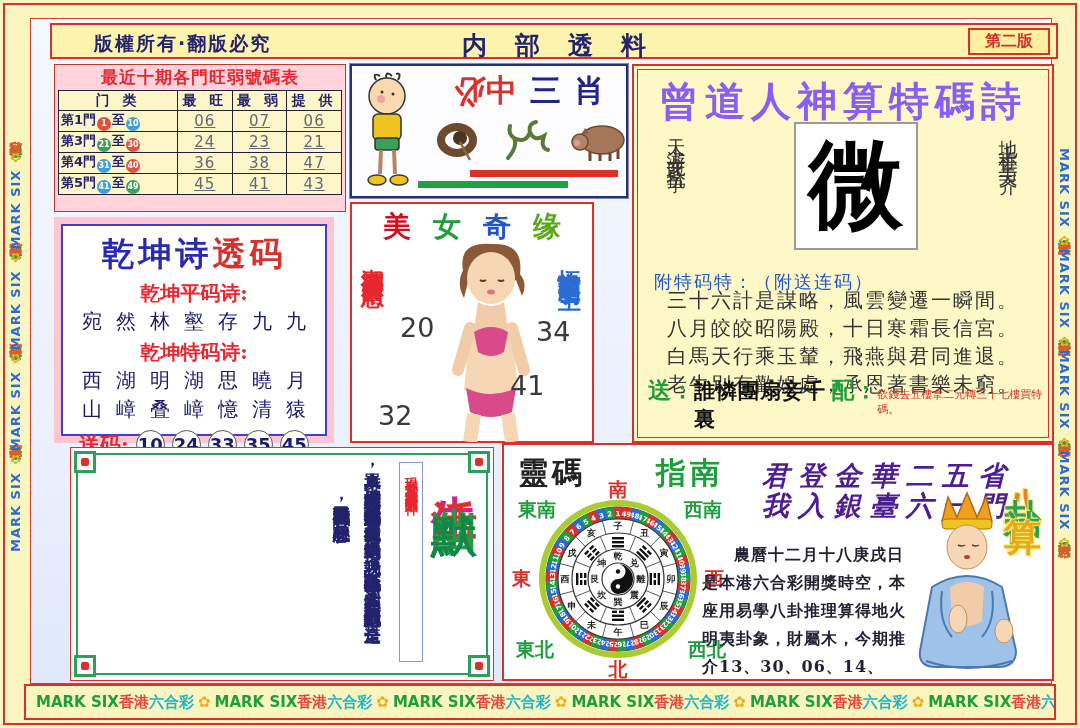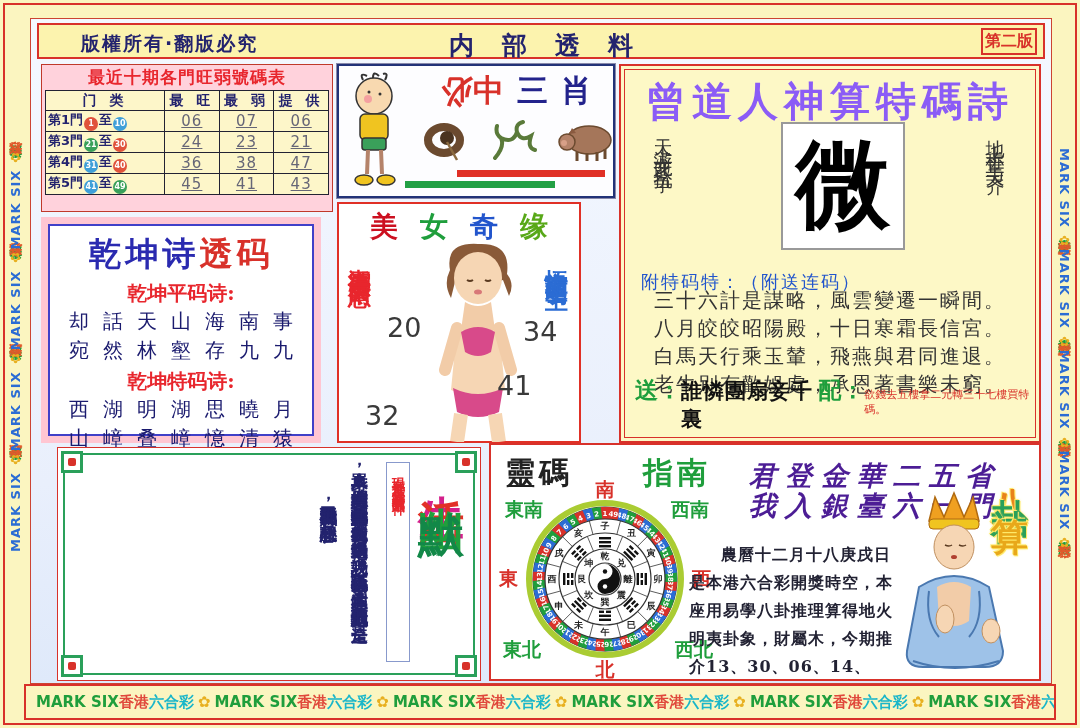--- a/index.html
+++ b/index.html
@@ -14,28 +14,28 @@
   .side-strip .m{color:#2b6cd4}.side-strip .h{color:#1f9e3c}.side-strip .l{color:#e05a2b}.side-strip .o{color:#e8b020}
   .bottom-strip{position:absolute;left:24px;right:24px;top:684px;height:32px;background:#fbf5c0;
       border:2px solid #d8312a;display:flex;align-items:center;gap:4px;padding:0 10px;
       font-size:15px;font-weight:bold;white-space:nowrap;overflow:hidden;}
   .bottom-strip .m{color:#1f9e3c}.bottom-strip .h{color:#e0483b}.bottom-strip .l{color:#19b6c9}.bottom-strip .o{color:#e8b020;margin:0 4px;}
   .barcode{margin-left:auto;width:120px;height:22px;background:
       repeating-linear-gradient(90deg,#111 0 2px,#fff 2px 3px,#111 3px 7px,#fff 7px 9px,#111 9px 10px,#fff 10px 13px,#111 13px 15px,#fff 15px 18px);}
   
   .content{position:absolute;left:30px;top:18px;width:1020px;height:664px;
       background:linear-gradient(180deg,#f4f8ff 0%,#e9effc 70%,#dfe9fa 100%);border:1px solid #cc4433;}
-  .panel{position:absolute;box-sizing:border-box;}
+  .panel{position:absolute;box-sizing:border-box;margin-left:13px;}
   
   .header{left:6px;top:4px;width:1008px;height:36px;background:#fcf3ae;border:2px solid #d8312a;}
   .copyright{position:absolute;left:42px;top:6px;color:#23236e;font-weight:bold;font-size:19px;letter-spacing:2px;}
   .masthead{position:absolute;left:0;right:0;top:4px;text-align:center;color:#23236e;font-weight:bold;
       font-size:25px;letter-spacing:28px;text-indent:28px;font-family:"DejaVu Serif",serif;}
   .edition{position:absolute;right:6px;top:3px;border:2px solid #d8312a;background:#fdf0a0;color:#d8312a;
-      font-weight:bold;font-size:16px;padding:1px 2px;}
+      font-weight:bold;font-size:16px;padding:1px 15px;}
   
   .p-table{left:10px;top:45px;width:292px;height:148px;background:#ffd2dc;border:1px solid #c0392b;}
   .p-table .t-title{text-align:center;color:#e8262d;font-weight:bold;font-size:17px;line-height:25px;letter-spacing:1px;}
   .p-table table{width:284px;margin:0 3px;border-collapse:collapse;}
   .p-table td,.p-table th{border:1px solid #223;background:#fdf6c9;height:19px;padding:0;text-align:center;}
   .p-table th{color:#23236e;font-size:14px;letter-spacing:4px;}
   .p-table td.gate{font-size:13px;font-weight:bold;color:#23236e;text-align:left;padding-left:2px;white-space:nowrap;}
   .p-table td.val{color:#667;font-size:15px;letter-spacing:1px;text-decoration:underline;}
   .ball{display:inline-block;width:14px;height:14px;border-radius:50%;color:#fff;font-style:normal;
       font-size:8px;line-height:14px;text-align:center;margin:0 1px;font-weight:bold;vertical-align:-2px;}
@@ -170,21 +170,20 @@
             <td class="val">43</td>
           </tr>
         </tbody>
     </table>
   </div>
 
   <div class="panel p-qk">
     <div class="qk-inner">
       <div class="qk-title"><span style="color: rgb(42, 42, 176);">乾</span><span style="color: rgb(42, 42, 176);">坤</span><span style="color: rgb(42, 42, 176);">诗</span><span style="color: rgb(216, 49, 42);">透</span><span style="color: rgb(216, 49, 42);">码</span></div>
       <div class="qk-label">乾坤平码诗:</div>
-      <div class="qk-line">却話天山海南事</div>
       <div class="qk-line">宛然林壑存九九</div>
       <div class="qk-label">乾坤特码诗:</div>
       <div class="qk-line">西湖明湖思曉月</div>
       <div class="qk-line">山嶂叠嶂憶清猿</div>
       <div class="qk-send">
         <span class="lbl">送码:</span>
         <span class="num-circle">10</span>
         <span class="num-circle">24</span>
         <span class="num-circle">33</span>
         <span class="num-circle">35</span>

